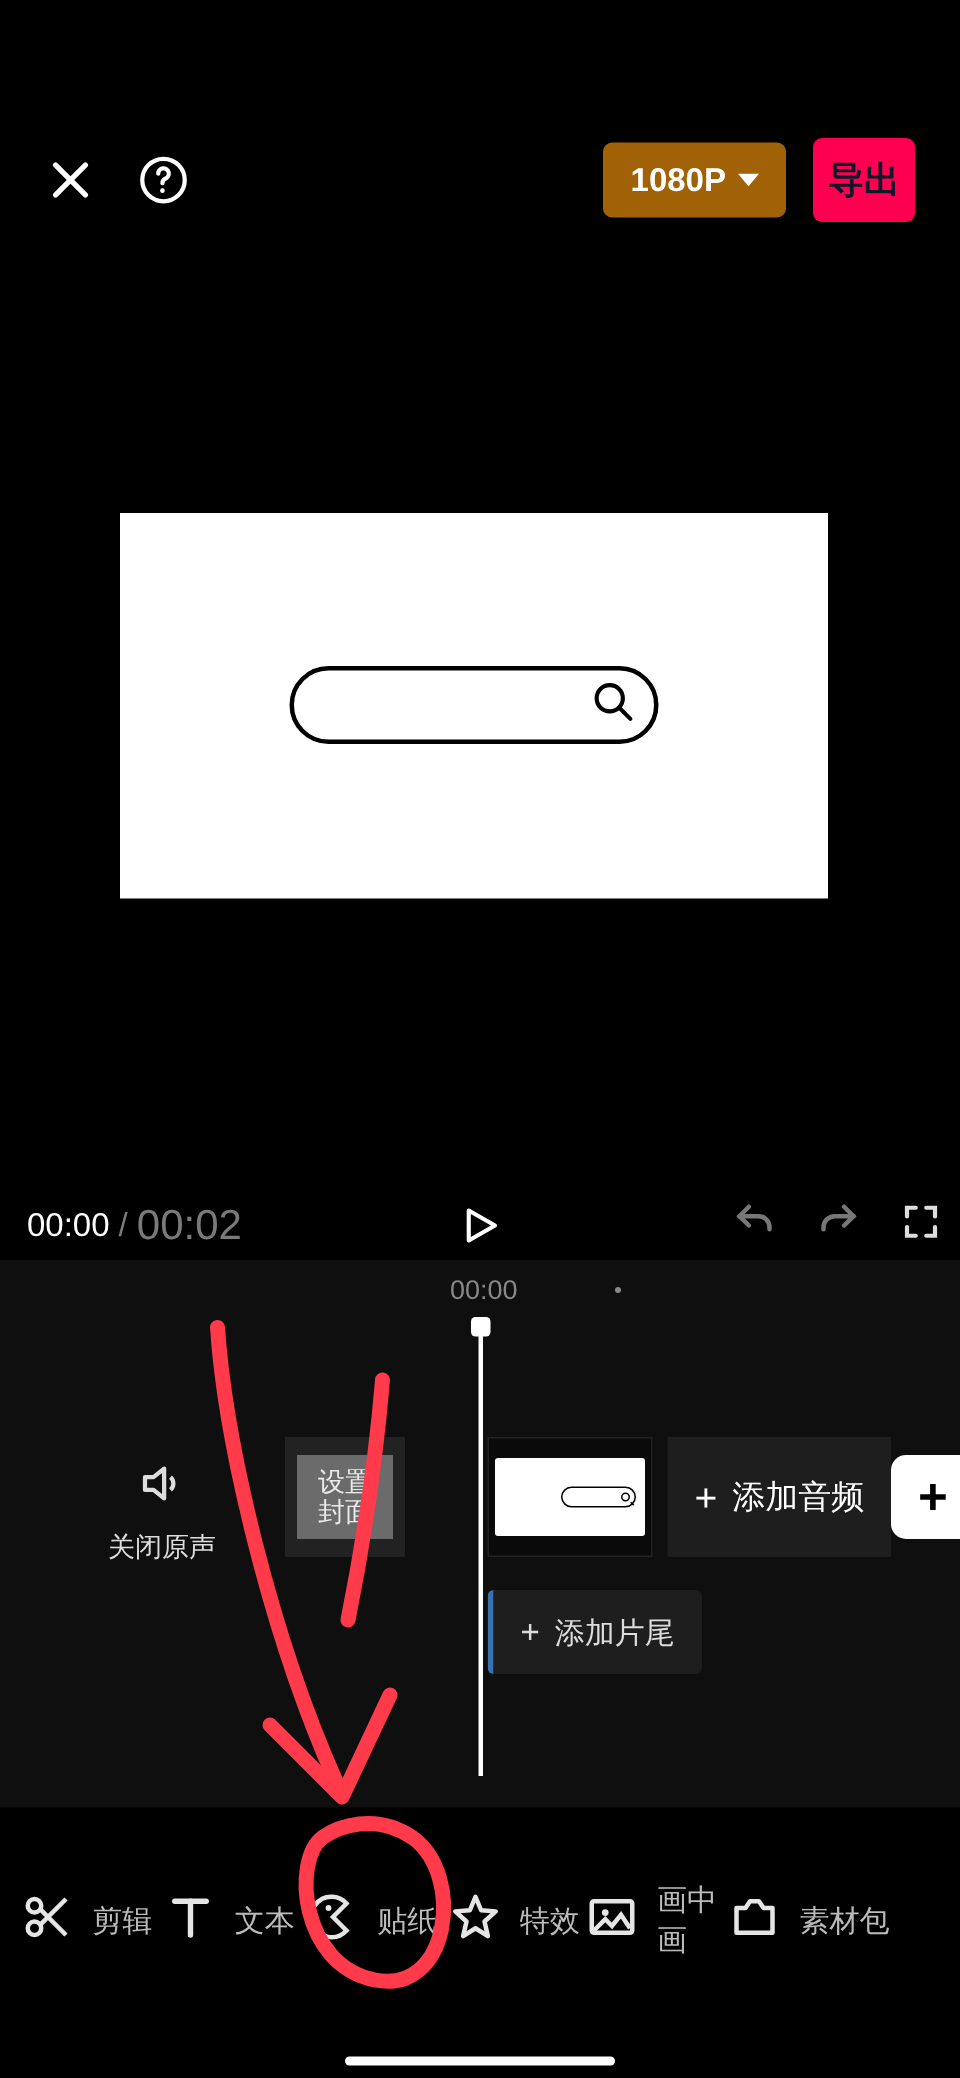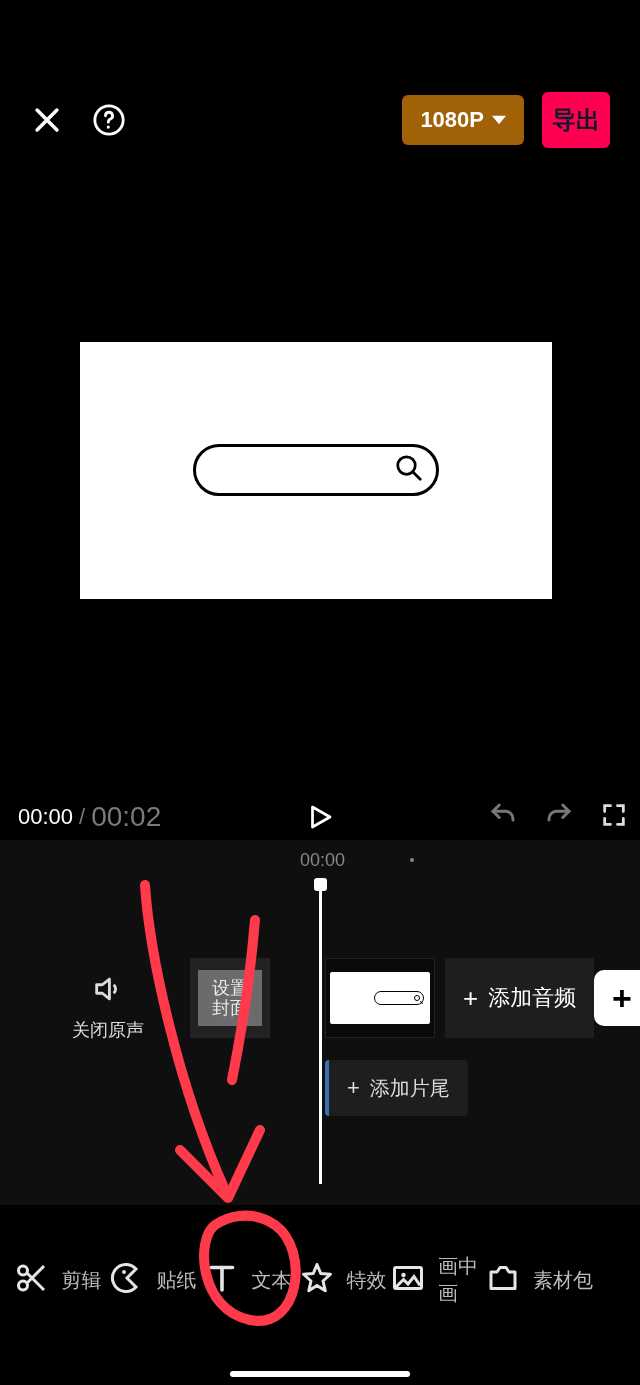--- a/index.html
+++ b/index.html
@@ -188,35 +188,35 @@
           <circle cx="6" cy="7" r="3"></circle>
           <circle cx="6" cy="17" r="3"></circle>
           <line x1="8.5" y1="8.5" x2="20" y2="20"></line>
           <line x1="8.5" y1="15.5" x2="20" y2="4"></line>
         </svg>
     </span>
     <span class="tlabel">剪辑</span>
   </div>
   <div class="tool-item">
     <span class="ticon">
+      <svg width="36" height="36" viewBox="0 0 24 24" fill="none" stroke="#e5e5e5" stroke-width="2.4" stroke-linecap="round">
+          <line x1="5" y1="5" x2="19" y2="5"></line>
+          <line x1="12" y1="5" x2="12" y2="20"></line>
+        </svg>
+    </span>
+    <span class="tlabel">文本</span>
+  </div>
+  <div class="tool-item">
+    <span class="ticon">
       <svg width="36" height="36" viewBox="0 0 24 24" fill="none" stroke="#e5e5e5" stroke-width="2">
           <path d="M12 3 a9 9 0 1 0 6 15 L12 12 L18 6 A9 9 0 0 0 12 3Z"></path>
           <circle cx="10" cy="8" r="1.3" fill="#e5e5e5" stroke="none"></circle>
         </svg>
     </span>
     <span class="tlabel">贴纸</span>
-  </div>
-  <div class="tool-item">
-    <span class="ticon">
-      <svg width="36" height="36" viewBox="0 0 24 24" fill="none" stroke="#e5e5e5" stroke-width="2.4" stroke-linecap="round">
-          <line x1="5" y1="5" x2="19" y2="5"></line>
-          <line x1="12" y1="5" x2="12" y2="20"></line>
-        </svg>
-    </span>
-    <span class="tlabel">文本</span>
   </div>
   <div class="tool-item">
     <span class="ticon">
       <svg width="36" height="36" viewBox="0 0 24 24" fill="none" stroke="#e5e5e5" stroke-width="2" stroke-linejoin="round">
           <polygon points="12,3 14.5,9 21,9.5 16,14 17.5,20.5 12,17 6.5,20.5 8,14 3,9.5 9.5,9"></polygon>
         </svg>
     </span>
     <span class="tlabel">特效</span>
   </div>
   <div class="tool-item">

